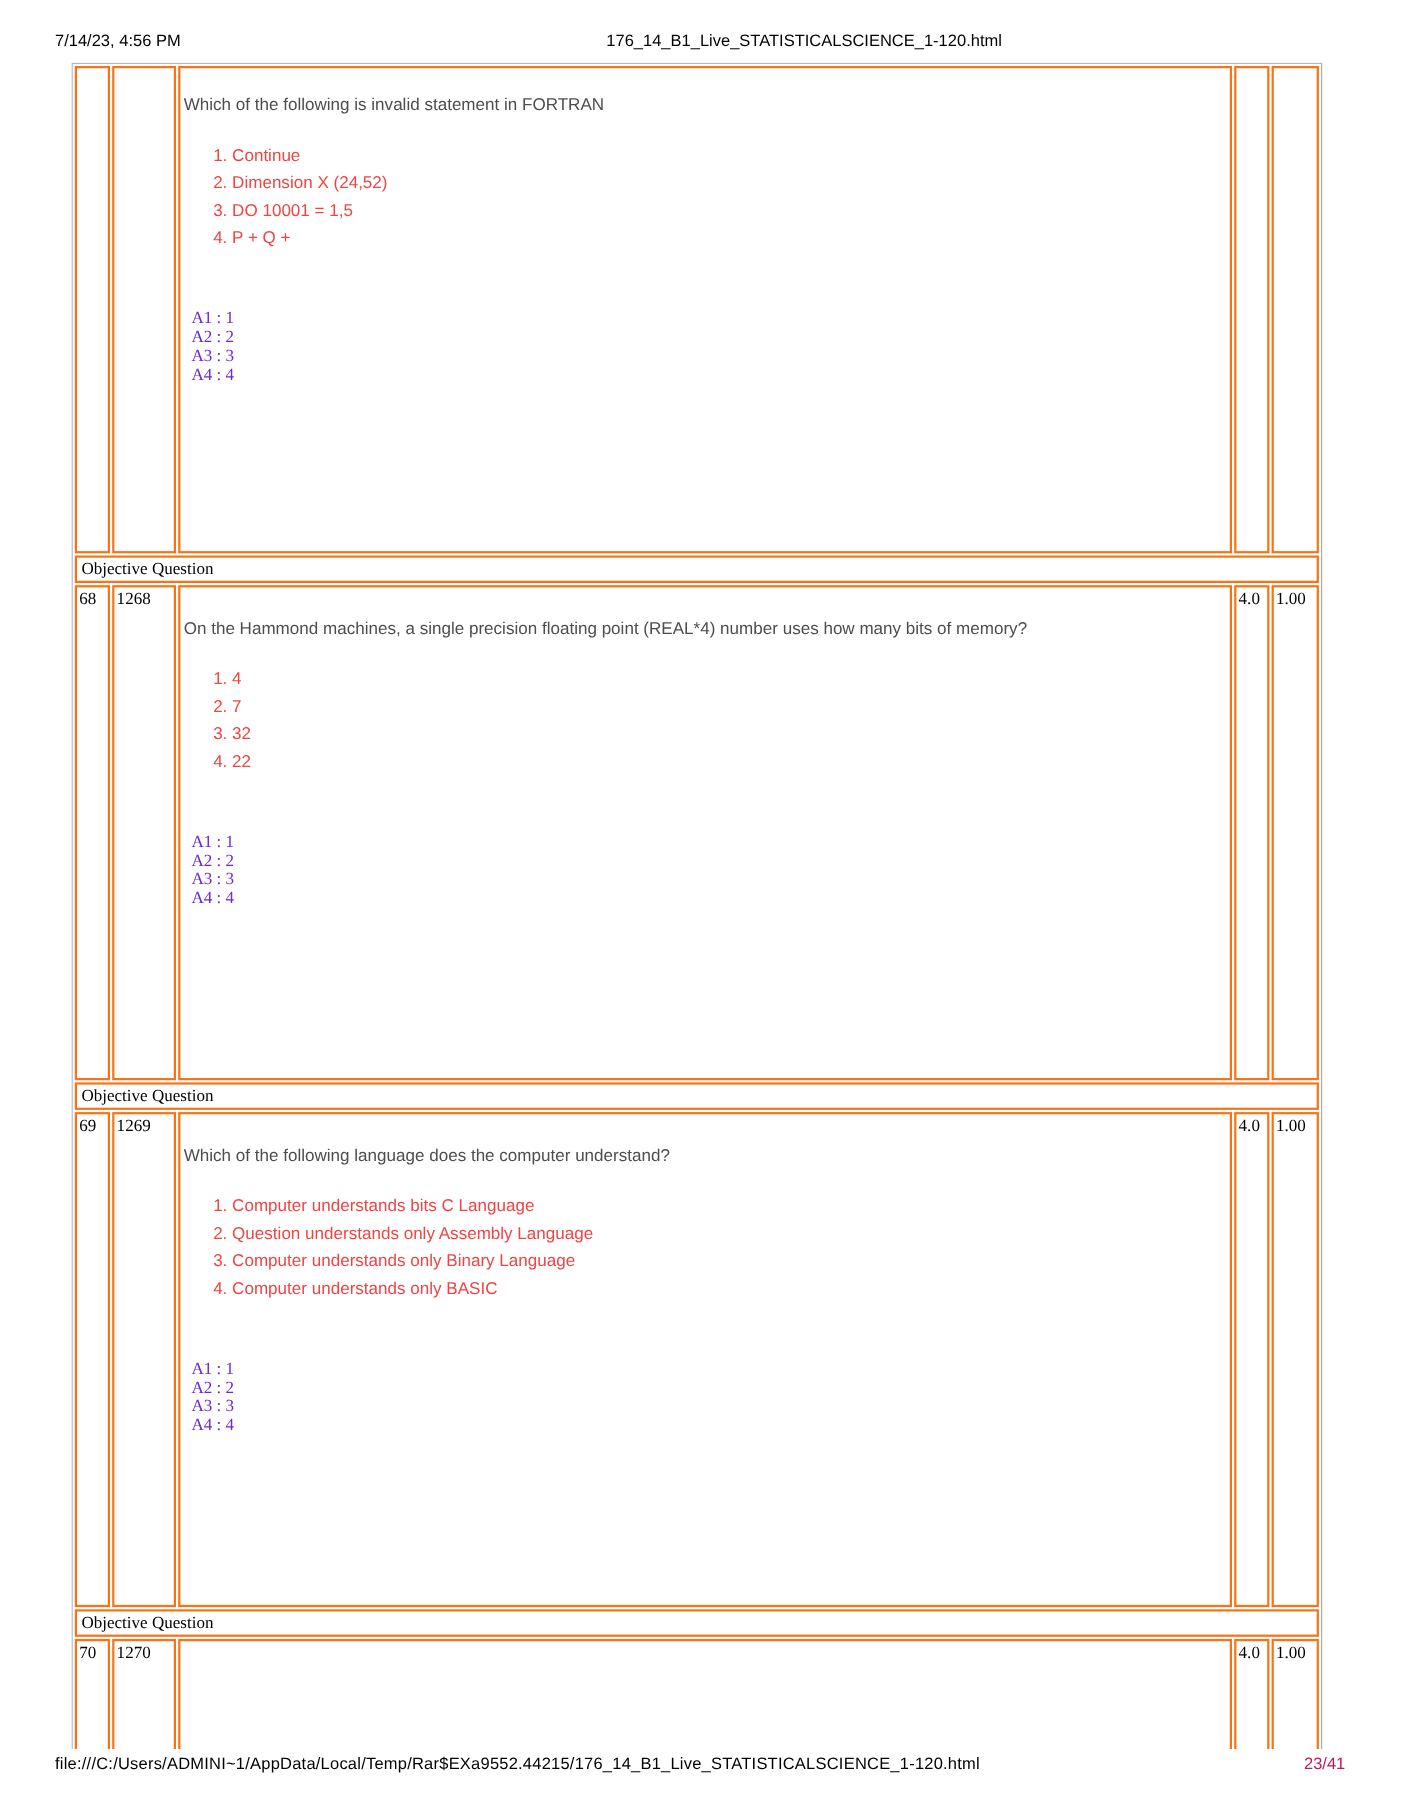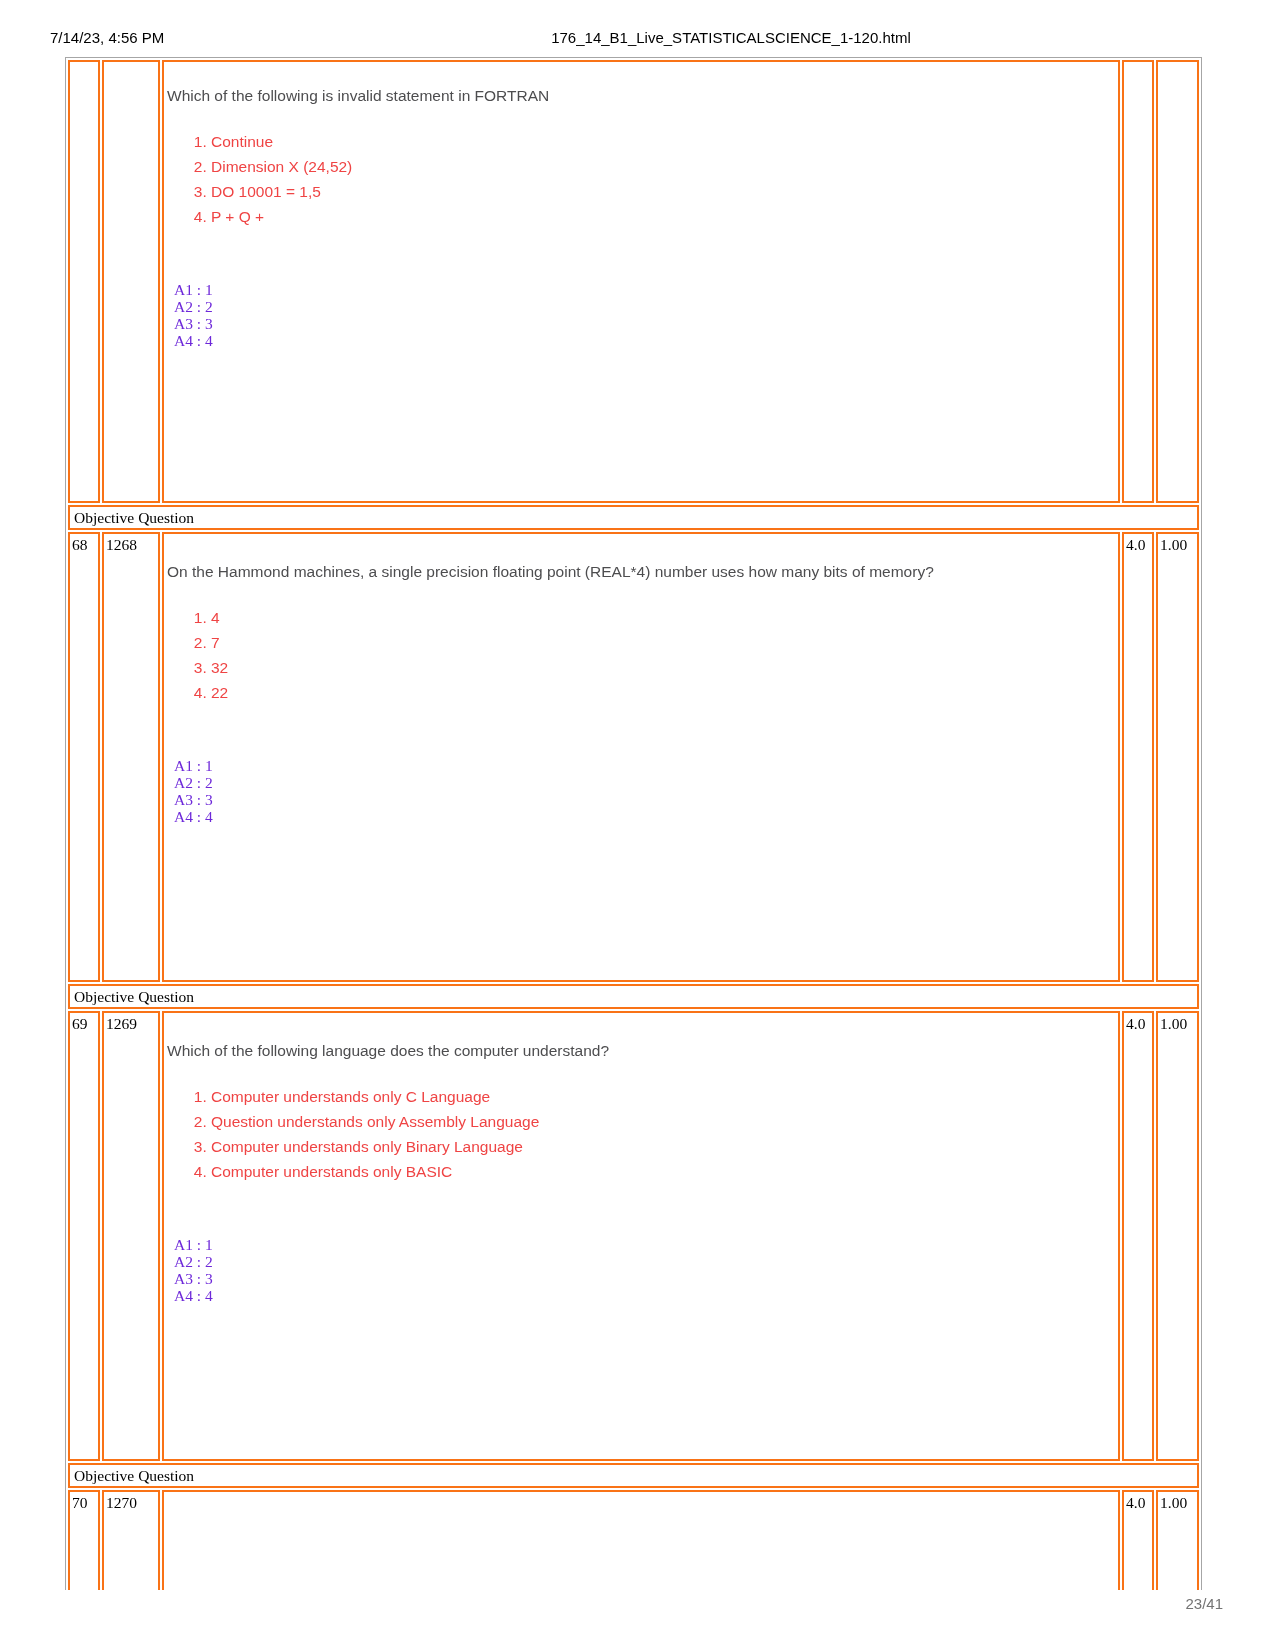--- a/index.html
+++ b/index.html
@@ -21,21 +21,21 @@
     position: absolute; left: 731px; top: 29px;
     transform: translateX(-50%);
     font-size: 15px; color: #000; white-space: nowrap;
   }
   .ftr-path {
     position: absolute; left: 50px; top: 1595px;
     font-size: 15px; color: #000; white-space: nowrap; letter-spacing: 0.2px;
   }
   .ftr-page {
     position: absolute; right: 52px; top: 1595px;
-    font-size: 15px; color: #737373; white-space: nowrap;
+    font-size: 15px; color: #be185d; white-space: nowrap;
   }
 
   
   .table-clip {
     position: absolute; left: 65px; top: 57px;
     width: 1140px; height: 1533px;
     overflow: hidden;
   }
   table.qtable {
     border-collapse: separate;
@@ -164,21 +164,21 @@
         <tr class="obj-row">
           <td colspan="5">Objective Question</td>
         </tr>
 
         <tr>
           <td class="num h-q">69</td>
           <td class="qid">1269</td>
           <td class="qc">
             <div class="q-text">Which of the following language does the computer understand?</div>
             <ol class="q-options">
-              <li>Computer understands only C Language</li>
+              <li>Computer understands bits C Language</li>
               <li>Question understands only Assembly Language</li>
               <li>Computer understands only Binary Language</li>
               <li>Computer understands only BASIC</li>
             </ol>
             <div class="answers">
               <div class="a-line">A1 : 1</div>
               <div class="a-line">A2 : 2</div>
               <div class="a-line">A3 : 3</div>
               <div class="a-line">A4 : 4</div>
             </div>
@@ -196,15 +196,16 @@
           <td class="qid">1270</td>
           <td class="qc"></td>
           <td class="mark">4.0</td>
           <td class="mark">1.00</td>
         </tr>
 
       </tbody>
     </table>
   </div>
 
+  <div class="ftr-path">file:///C:/Users/ADMINI~1/AppData/Local/Temp/Rar$EXa9552.44215/176_14_B1_Live_STATISTICALSCIENCE_1-120.html</div>
   <div class="ftr-page">23/41</div>
 
 </div>
 
 </body></html>

